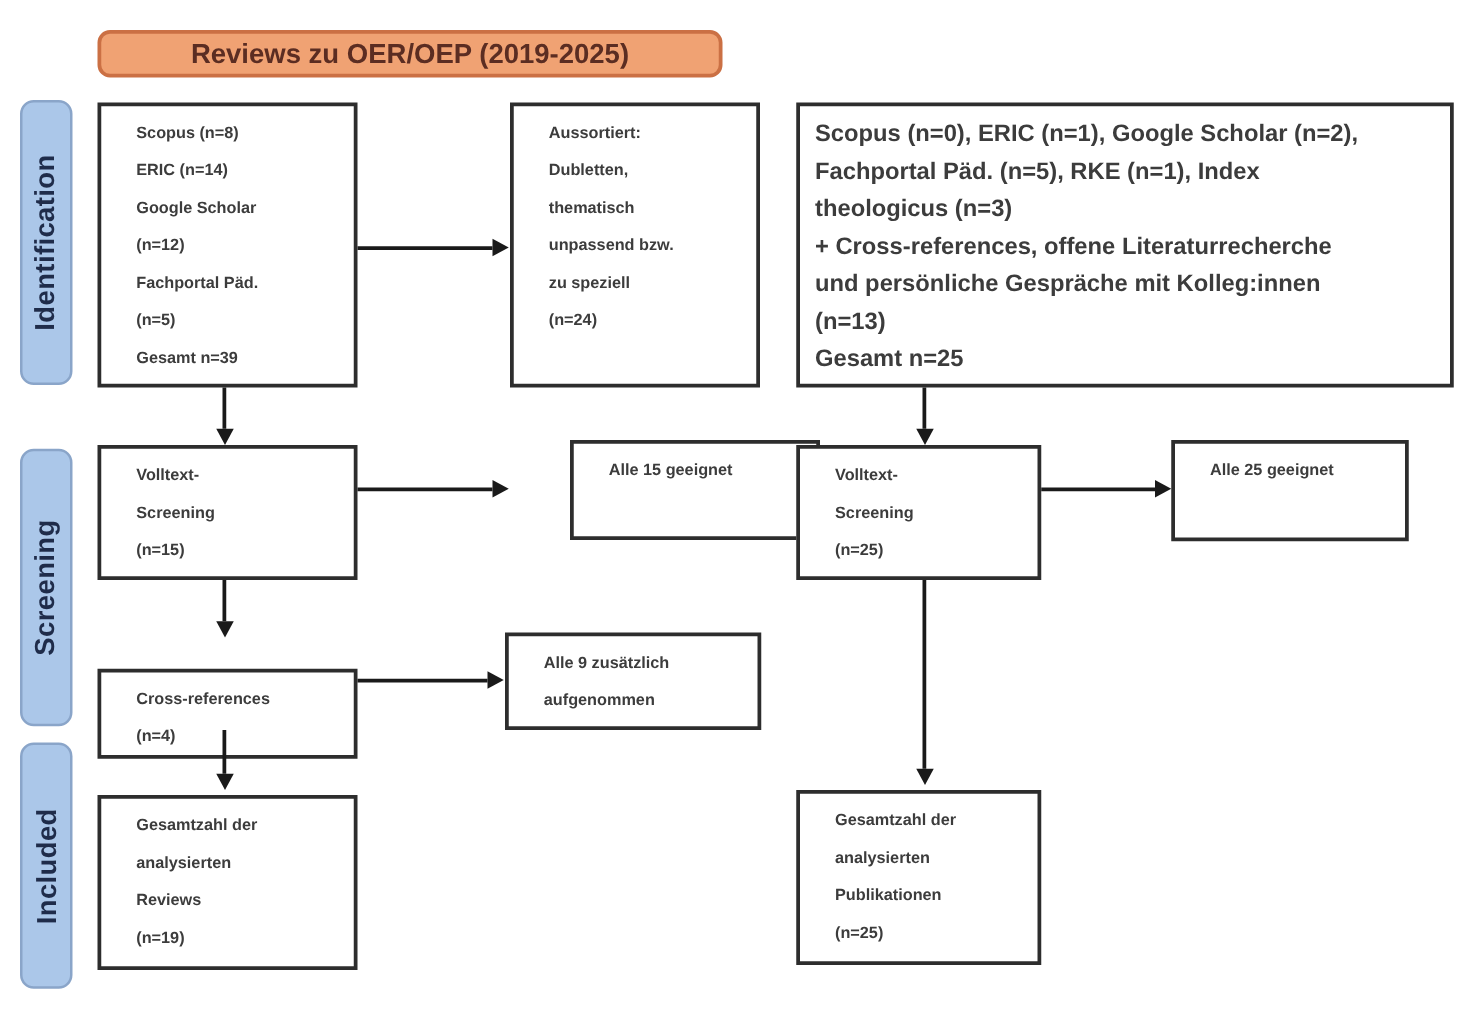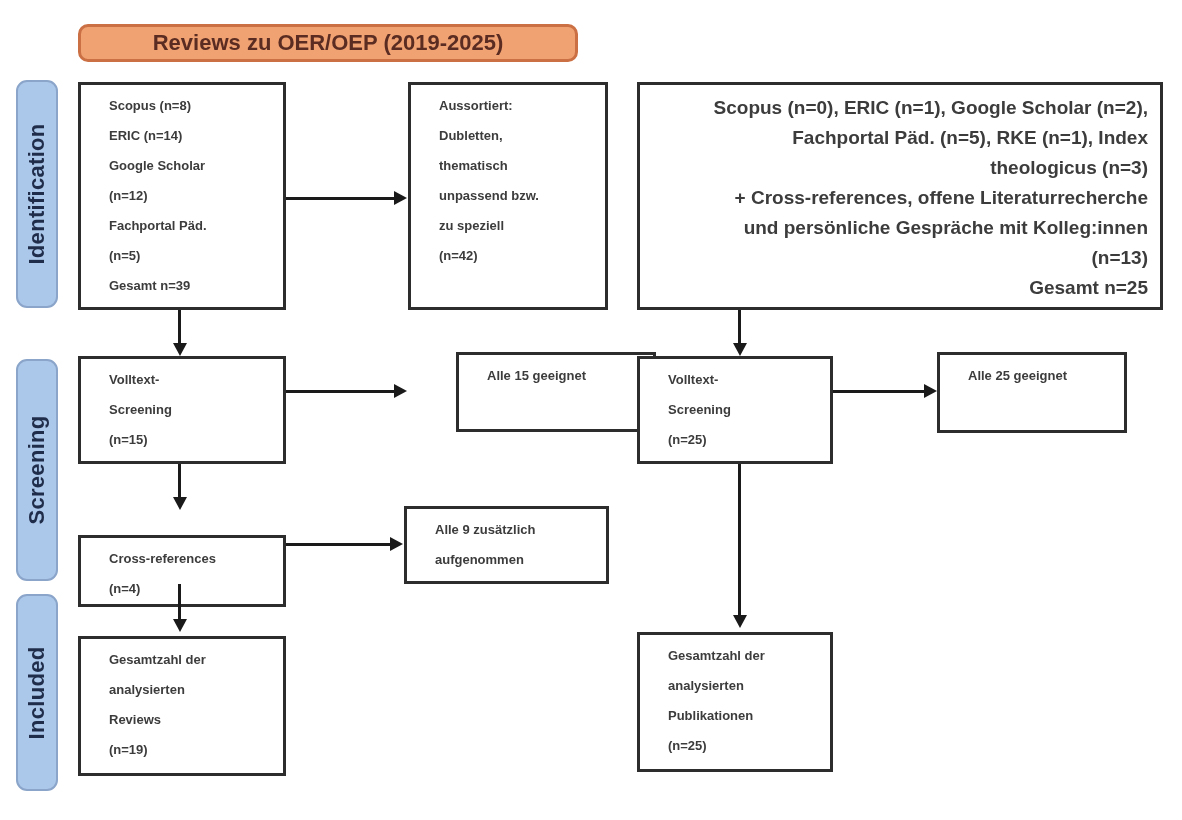--- a/index.html
+++ b/index.html
@@ -19,21 +19,21 @@
   }
   .stage span{
     transform:rotate(-90deg);white-space:nowrap;font-size:22px;font-weight:700;
     color:#1f2c4a;letter-spacing:.3px;
   }
   .box{
     position:absolute;background:#ffffff;border:3px solid #2d2d2d;box-sizing:border-box;
     padding:6px 28px;font-size:13px;line-height:30px;font-weight:700;color:#3c3c3c;
     white-space:pre-line;
   }
-  .box.small-text{font-size:19px;padding:8px 12px;text-align:right;}
+  .box.small-text{font-size:19px;padding:8px 12px;}
   .hline{position:absolute;height:3px;background:#1a1a1a;}
   .vline{position:absolute;width:3px;background:#1a1a1a;}
   .head-r{
     position:absolute;width:0;height:0;
     border-top:7px solid transparent;border-bottom:7px solid transparent;
     border-left:13px solid #1a1a1a;
   }
   .head-d{
     position:absolute;width:0;height:0;
     border-left:7px solid transparent;border-right:7px solid transparent;
@@ -62,21 +62,21 @@
 Google Scholar
 (n=12)
 Fachportal Päd.
 (n=5)
 Gesamt n=39</div>
   <div class="box" style="left:408px;top:82px;width:200px;height:228px;">Aussortiert:
 Dubletten,
 thematisch
 unpassend bzw.
 zu speziell
-(n=42)</div>
+(n=24)</div>
   <div class="box" style="left:78px;top:356px;width:208px;height:108px;">Volltext-
 Screening
 (n=15)</div>
   <div class="box" style="left:408px;top:352px;width:200px;height:80px;margin-left:48px;">Alle 15 geeignet</div>
   <div class="box" style="left:78px;top:508px;width:208px;height:72px;margin-top:27px;">Cross-references
 (n=4)</div>
   <div class="box" style="left:404px;top:506px;width:205px;height:78px;">Alle 9 zusätzlich
 aufgenommen</div>
   <div class="box" style="left:78px;top:636px;width:208px;height:140px;">Gesamtzahl der
 analysierten

